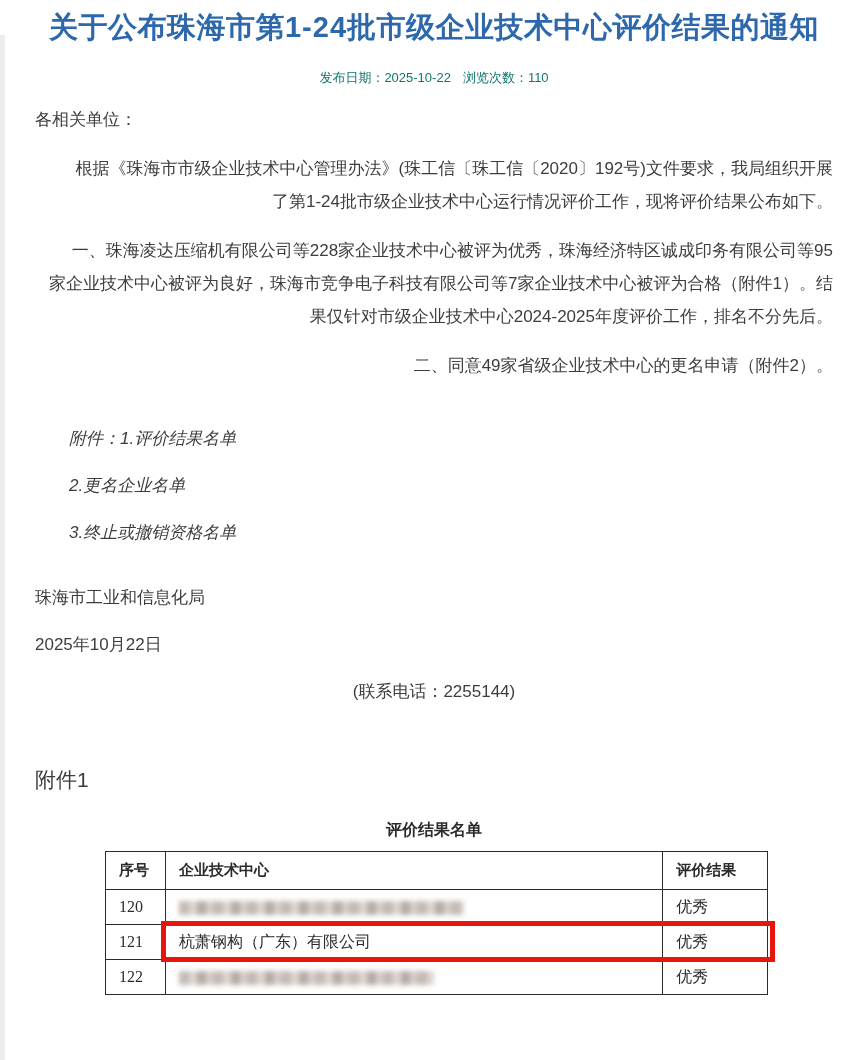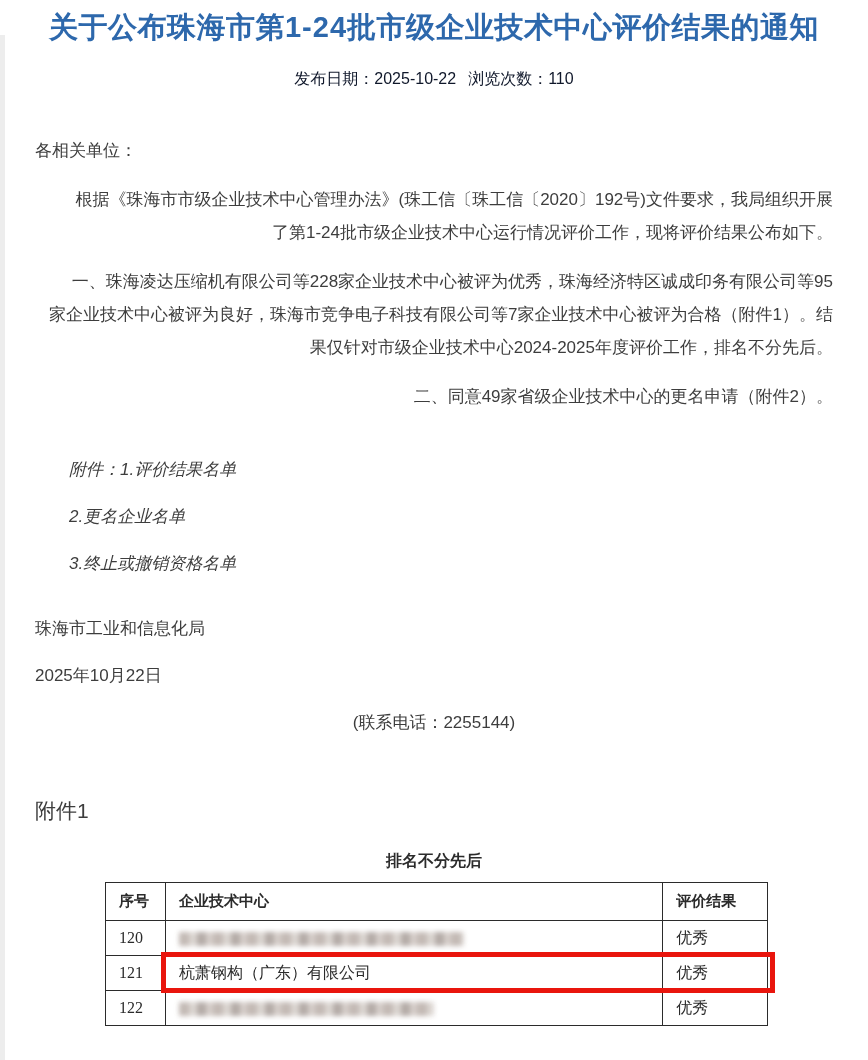--- a/index.html
+++ b/index.html
@@ -17,25 +17,25 @@
 
   .doc-title {
     margin-top:8px; text-align:center;
     font-size:29px; font-weight:bold; color:#2d68ac;
     line-height:1.35; letter-spacing:0.5px;
   }
   .doc-title .batch { font-weight:900; letter-spacing:1px; }
 
   .meta-line {
     margin-top:22px; text-align:center;
-    font-size:16px; color:#0f172a;
+    font-size:13px; color:#0f766e;
   }
   .meta-line .gap { display:inline-block; width:12px; }
 
-  .content { margin-top:44px; font-size:17px; line-height:33px; }
+  .content { margin-top:16px; font-size:17px; line-height:33px; }
   .content p { margin:16px 0; }
   .content p.indent { text-indent:2em;text-align:right; }
 
   .attachments { margin-top:40px;font-style:italic; }
   .attachments p { margin:14px 0; text-indent:2em; }
 
   .signature { margin-top:32px; }
   .signature .agency, .signature .sig-date {
     text-align:left; padding-right:70px; margin:14px 0;
   }
@@ -104,21 +104,21 @@
 
     <div class="signature">
       <p class="agency">珠海市工业和信息化局</p>
       <p class="sig-date">2025年10月22日</p>
       <p class="contact">(联系电话：2255144)</p>
     </div>
   </div>
 
   <div class="annex">
     <div class="annex-label">附件1</div>
-    <div class="table-title">排名不分先后</div>
+    <div class="table-title">评价结果名单</div>
 
     <div class="table-wrap">
       <table class="results">
         <colgroup>
             <col class="c-seq">
             <col class="c-name">
             <col class="c-res">
           </colgroup>
         <thead>
           <tr>

